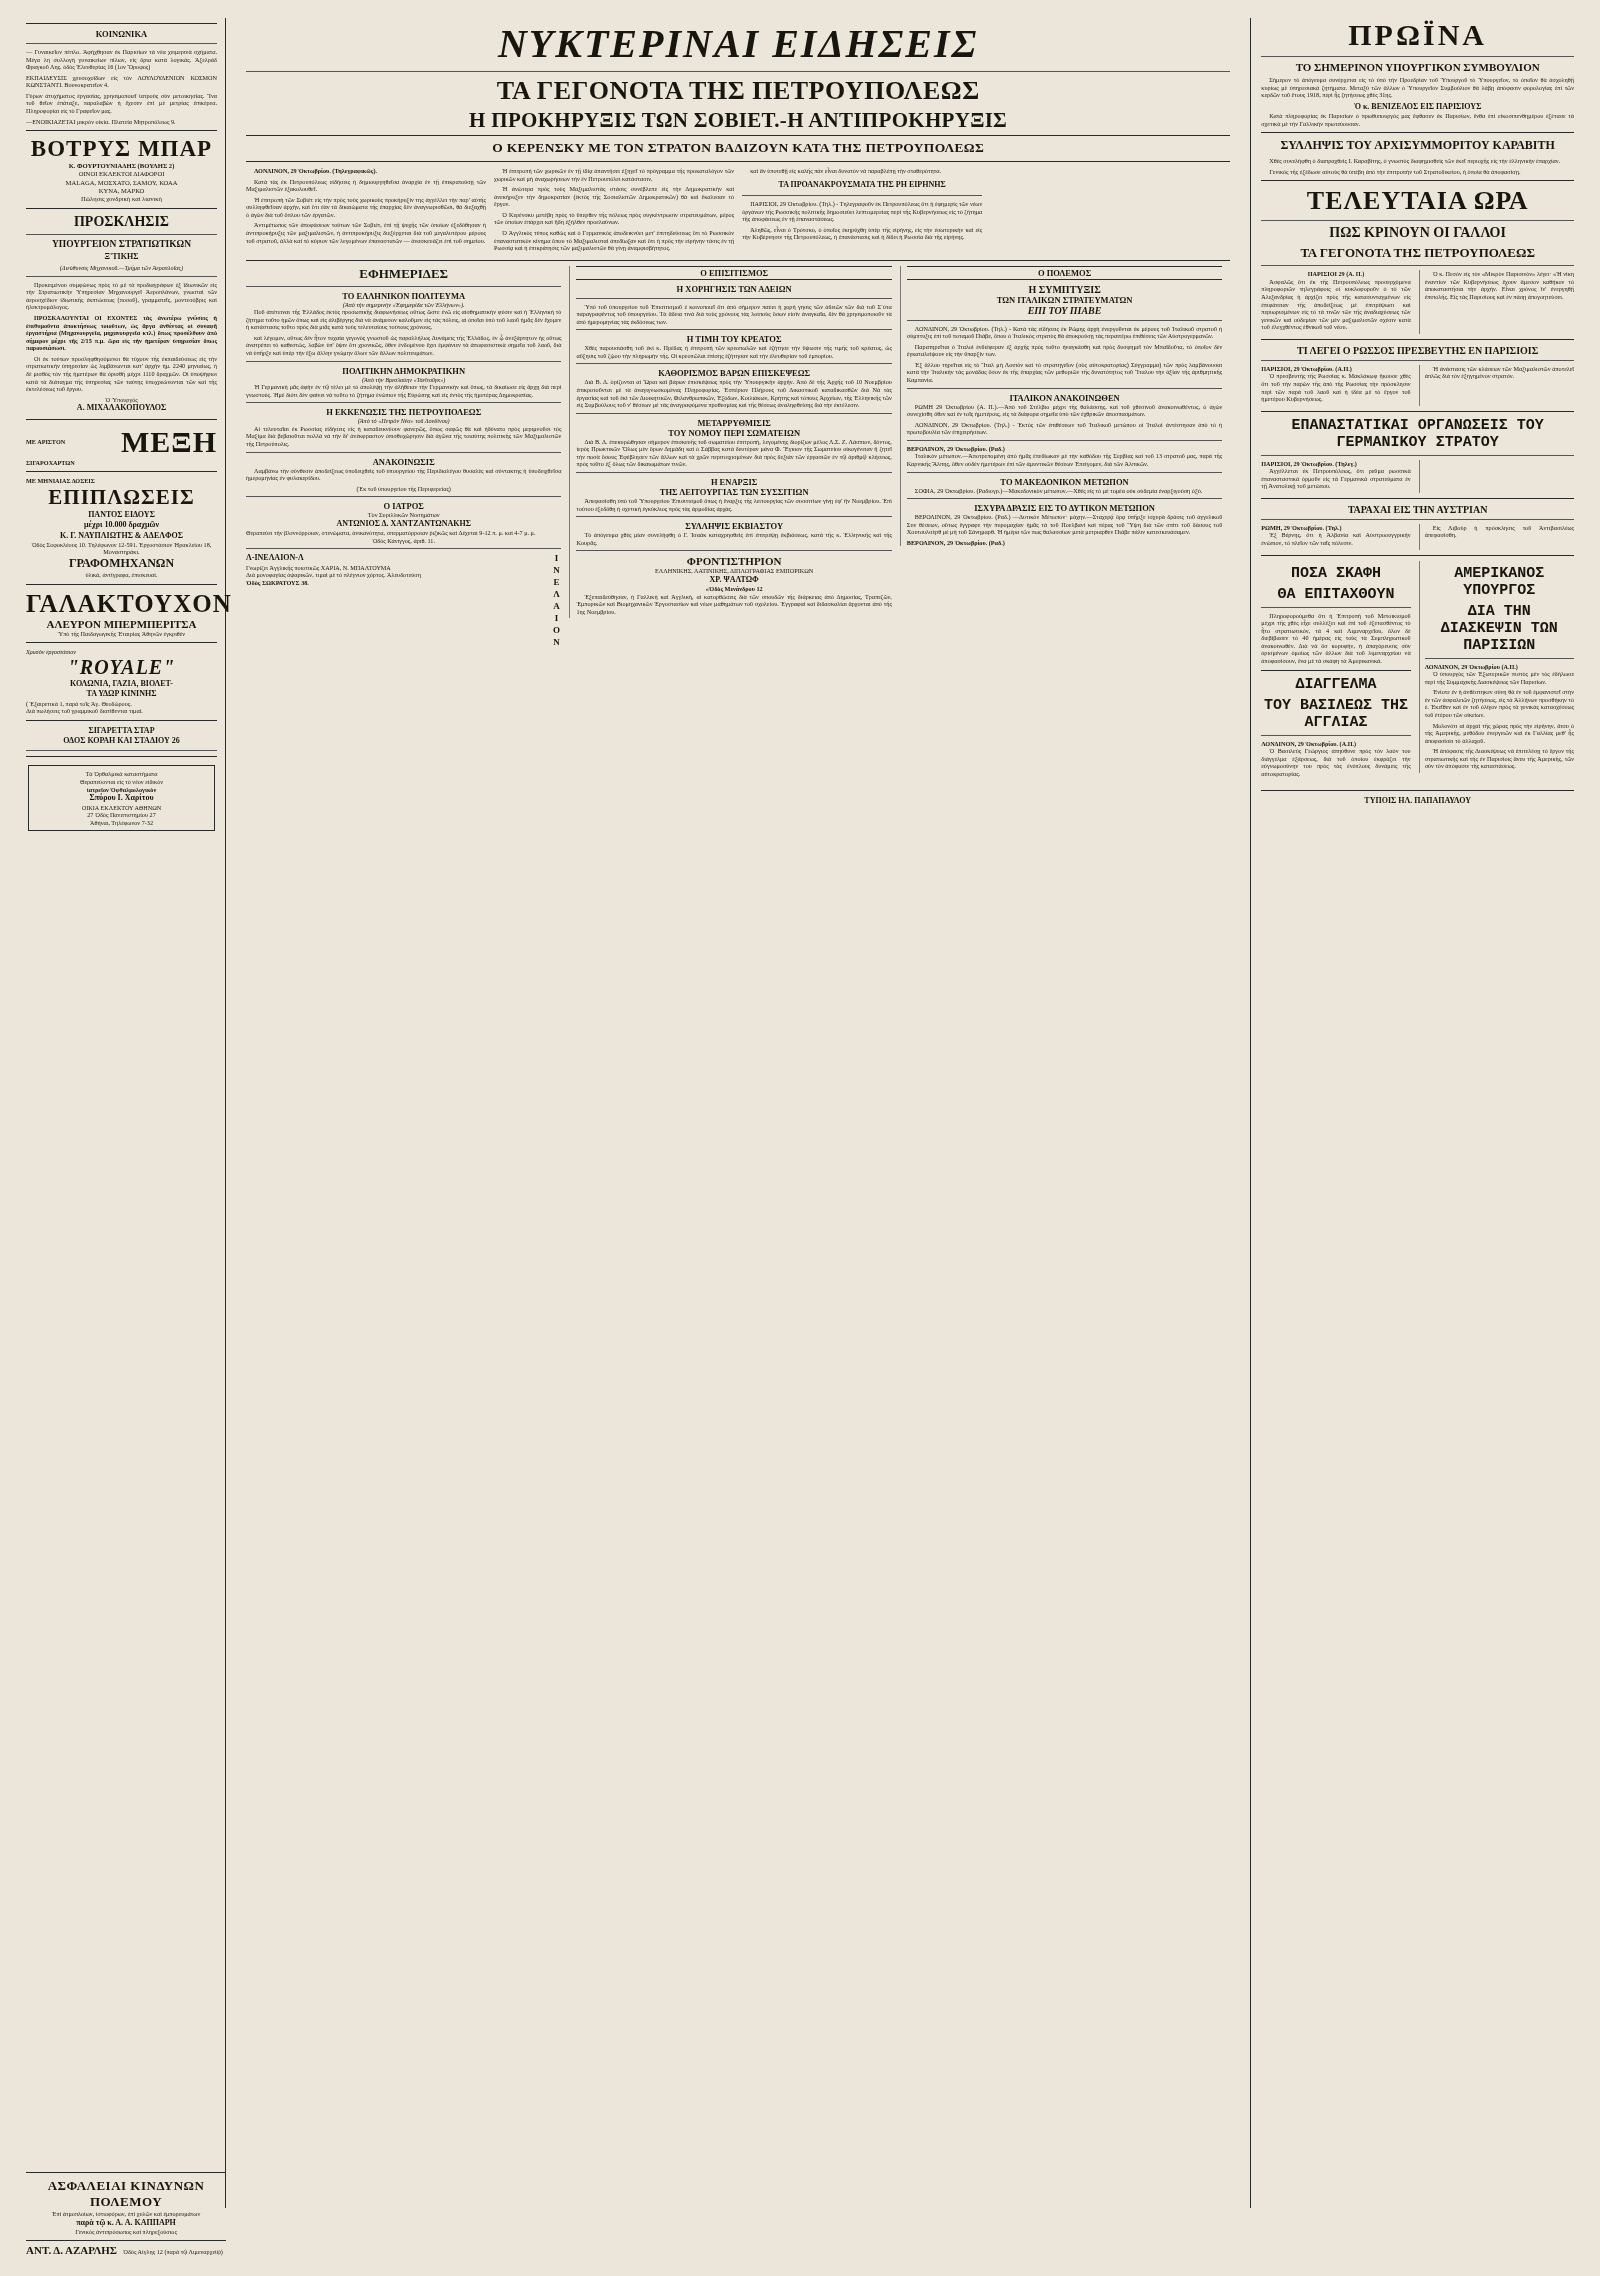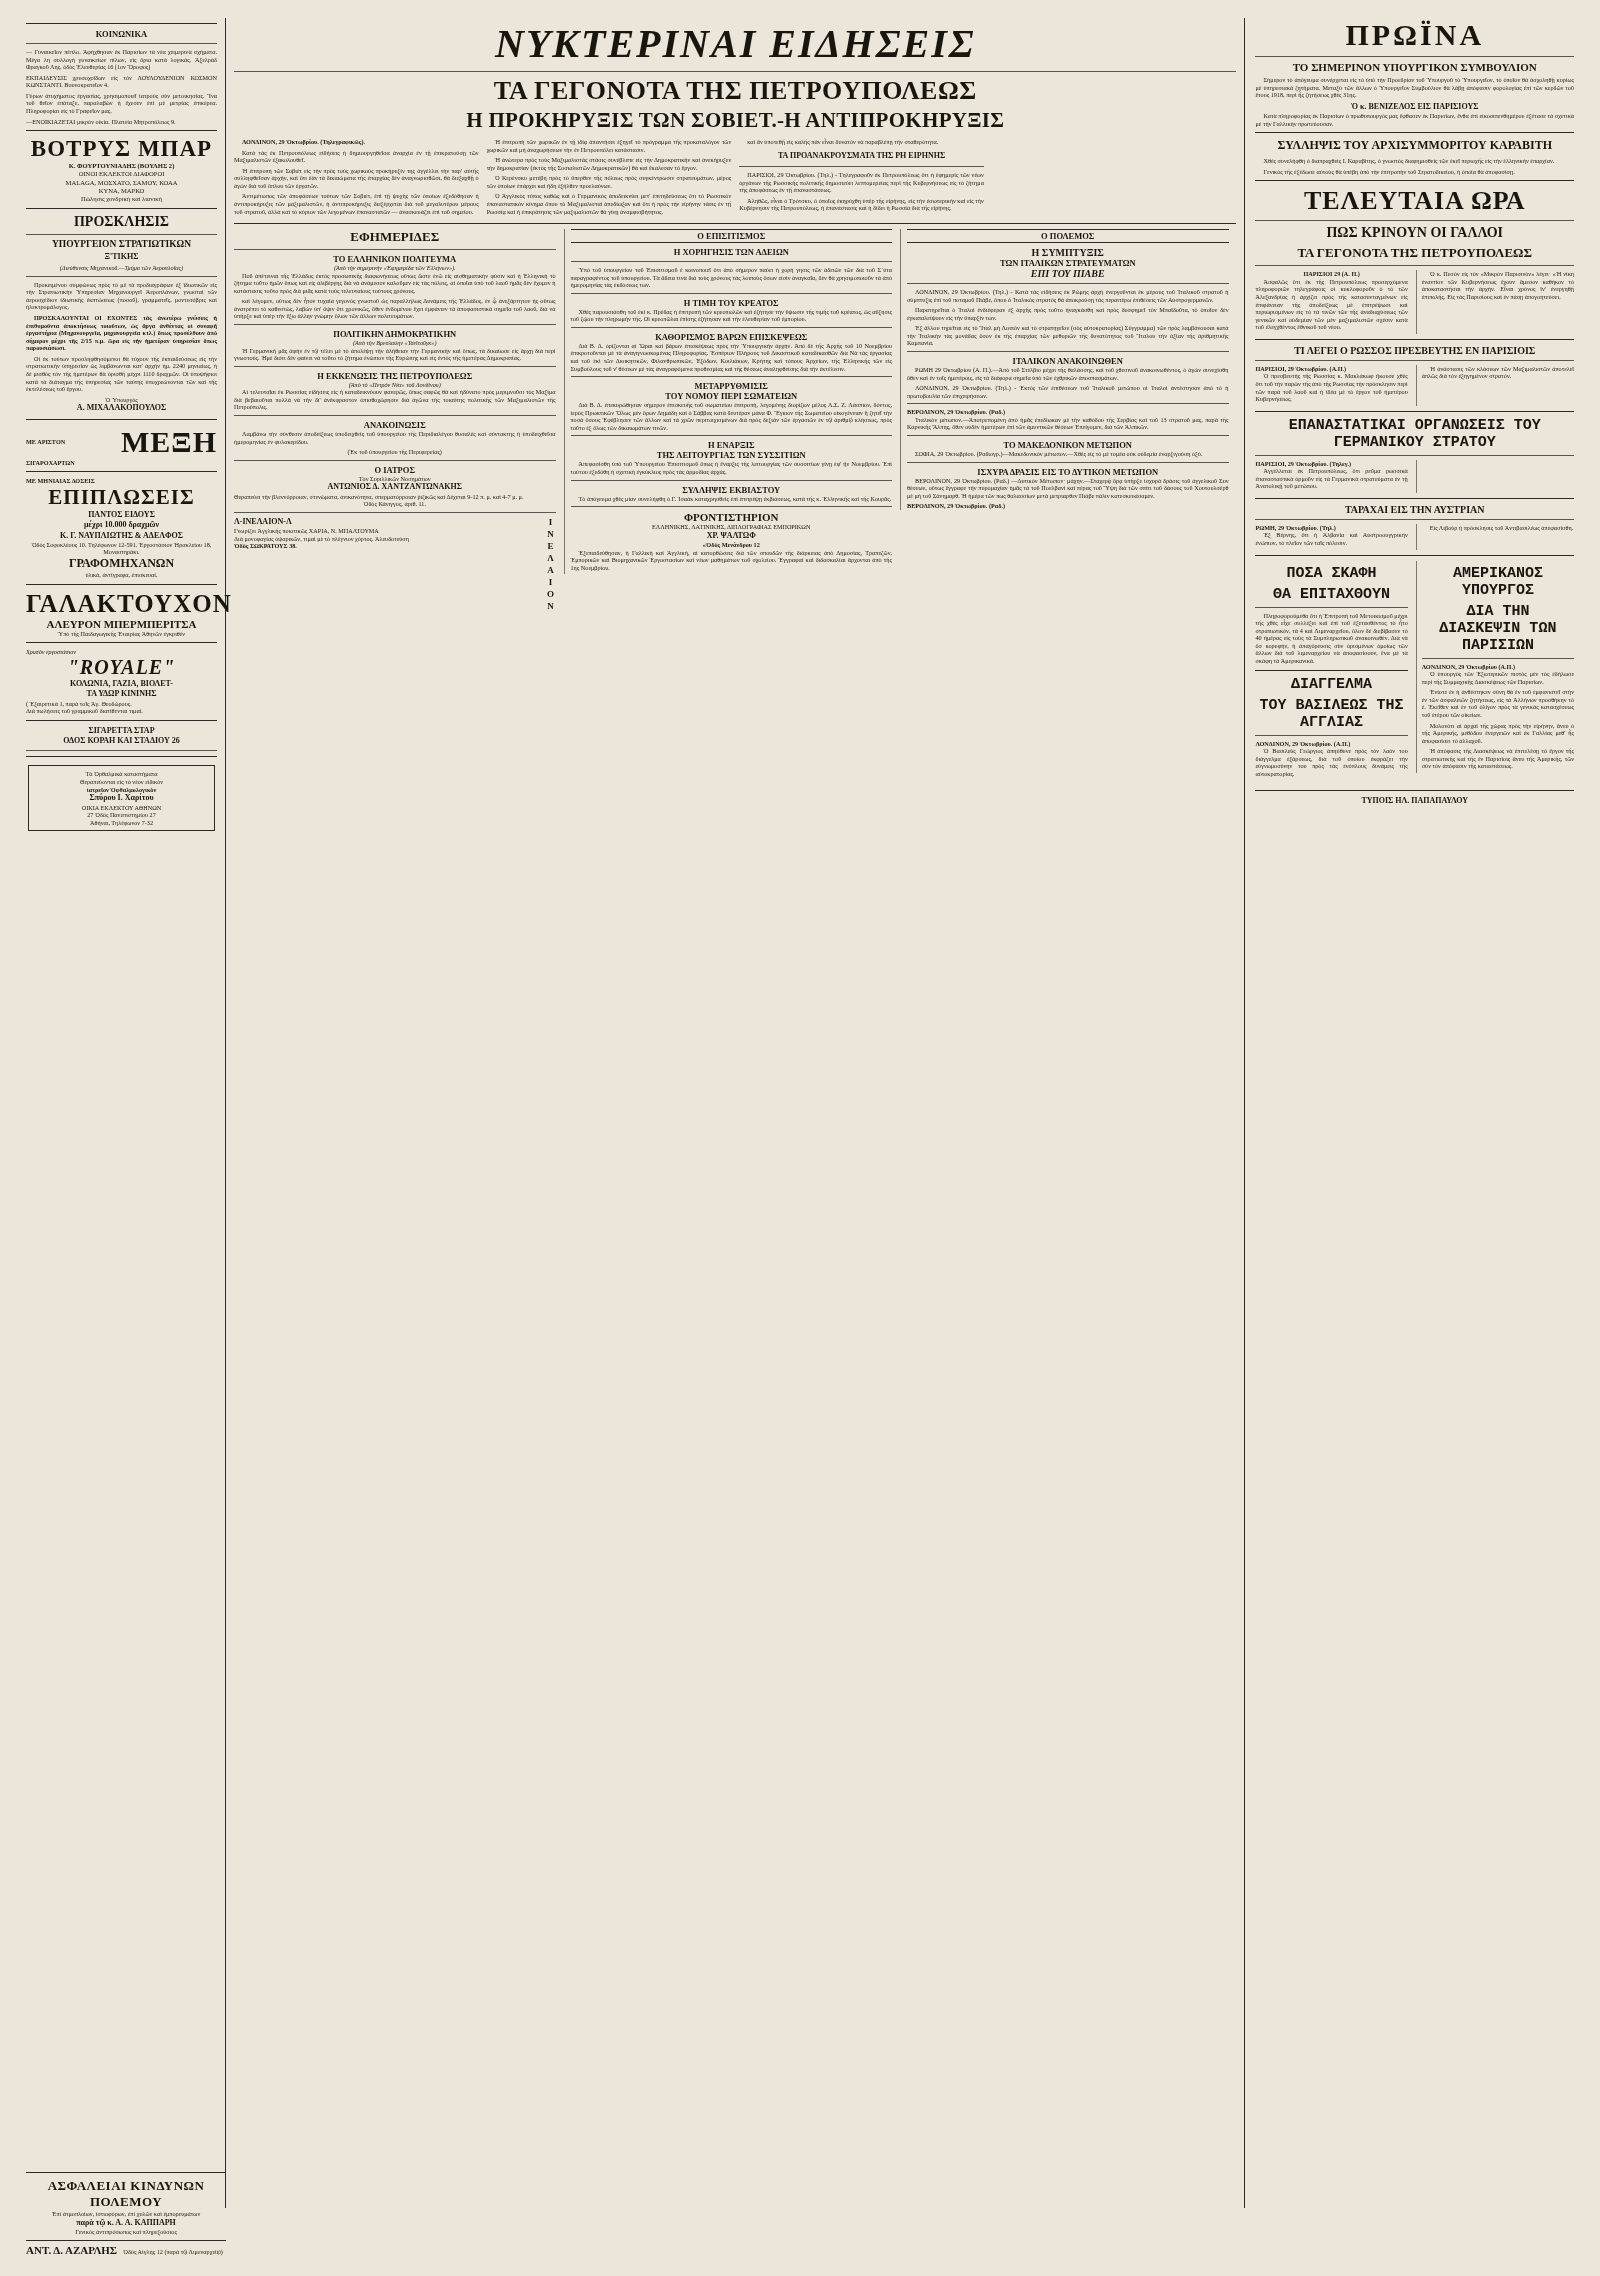--- a/index.html
+++ b/index.html
@@ -11,21 +11,21 @@
     padding:18px 26px 10px 26px;
     color:#19160f;
     overflow:hidden;
   }
   .masthead{
     display:flex;align-items:flex-end;justify-content:space-between;
     border-bottom:2px solid #000;padding-bottom:4px;margin-bottom:4px;
   }
   .masthead .date{font-size:17px;font-weight:bold;letter-spacing:.5px;font-family:"Liberation Serif",serif;}
   .masthead .paper{font-size:24px;font-weight:bold;letter-spacing:4px;margin-right:300px;}
-  .columns{display:flex;gap:0;height:2190px;}
+  .columns{display:flex;gap:12px;height:2190px;}
   .col{box-sizing:border-box;}
   .colA{width:200px;padding-right:8px;border-right:1.5px solid #2a2a2a;}
   .colMain{width:1020px;padding:0 8px;}
   .colZ{width:330px;padding-left:10px;border-left:1.5px solid #2a2a2a;}
   .rule{border-top:1.5px solid #2a2a2a;margin:5px 0;}
   .rule-thin{border-top:1px solid #555;margin:4px 0;}
   .ctr{text-align:center;}
   .just{text-align:justify;}
   .tiny{font-size:6.2px;line-height:1.22;letter-spacing:0px;}
   .tiny2{font-size:6.6px;line-height:1.25;}
@@ -147,20 +147,23 @@
         <div class="tiny ctr">27 Ὁδὸς Πανεπιστημίου 27</div>
         <div class="tiny ctr">Ἀθήναι, Τηλέφωνον 7-32</div>
       </div>
     </div>
 
     <div class="col colMain">
       <div class="hdline1">ΝΥΚΤΕΡΙΝΑΙ ΕΙΔΗΣΕΙΣ</div>
       <div class="rule-thin"></div>
       <div class="hdline2">ΤΑ ΓΕΓΟΝΟΤΑ ΤΗΣ ΠΕΤΡΟΥΠΟΛΕΩΣ</div>
       <div class="hdline3">Η ΠΡΟΚΗΡΥΞΙΣ ΤΩΝ ΣΟΒΙΕΤ.-Η ΑΝΤΙΠΡΟΚΗΡΥΞΙΣ</div>
+      <div class="dbl">
+          <div class="hdline4">Ο ΚΕΡΕΝΣΚΥ ΜΕ ΤΟΝ ΣΤΡΑΤΟΝ ΒΑΔΙΖΟΥΝ ΚΑΤΑ ΤΗΣ ΠΕΤΡΟΥΠΟΛΕΩΣ</div>
+        </div>
 
       <div class="colset4" style="margin-top:5px">
         <div>
           <div class="tiny just p"><span class="bold">ΛΟΝΔΙΝΟΝ, 29 Ὀκτωβρίου. (Τηλεγραφικῶς).</span></div>
           <div class="tiny just p">Κατὰ τὰς ἐκ Πετρουπόλεως εἰδήσεις ἡ δημιουργηθεῖσα ἀναρχία ἐν τῇ ἐπικρατούσῃ τῶν Μαξιμαλιστῶν ἐξακολουθεῖ.</div>
           <div class="tiny just p">Ἡ ἐπιτροπὴ τῶν Σοβιὲτ εἰς τὴν πρὸς τοὺς χωρικοὺς προκήρυξίν της ἀγγέλλει τὴν παρ' αὐτῆς συλληφθεῖσαν ἀρχήν, καὶ ὅτι ἐὰν τὰ δικαιώματα τῆς ἐπαρχίας δὲν ἀναγνωρισθῶσι, θὰ διεξαχθῇ ὁ ἀγὼν διὰ τοῦ ὅπλου τῶν ἐργατῶν.</div>
           <div class="tiny just p">Ἀντιμέτωπος τῶν ἀποφάσεων τούτων τῶν Σοβιέτ, ἐπὶ τῇ ψυχῆς τῶν ὁποίων ἐξεδόθησαν ἡ ἀντιπροκήρυξις τῶν μαξιμαλιστῶν, ἡ ἀντιπροκήρυξις διεξέρχεται διὰ τοῦ μεγαλυτέρου μέρους τοῦ στρατοῦ, ἀλλὰ καὶ τὸ κύριον τῶν λεγομένων ἐπαναστατῶν — ἀνασκευάζει ἐπὶ τοῦ σημείου.</div>
         </div>
         <div>
           <div class="tiny just p">Ἡ ἐπιτροπὴ τῶν χωρικῶν ἐν τῇ ἰδίᾳ ἀπαντήσει ἐξηγεῖ τὸ πρόγραμμα τῆς προκαταλόγον τῶν χωρικῶν καὶ μὴ ἀναχωρήσεων τὴν ἐν Πετρουπόλει κατάστασιν.</div>

